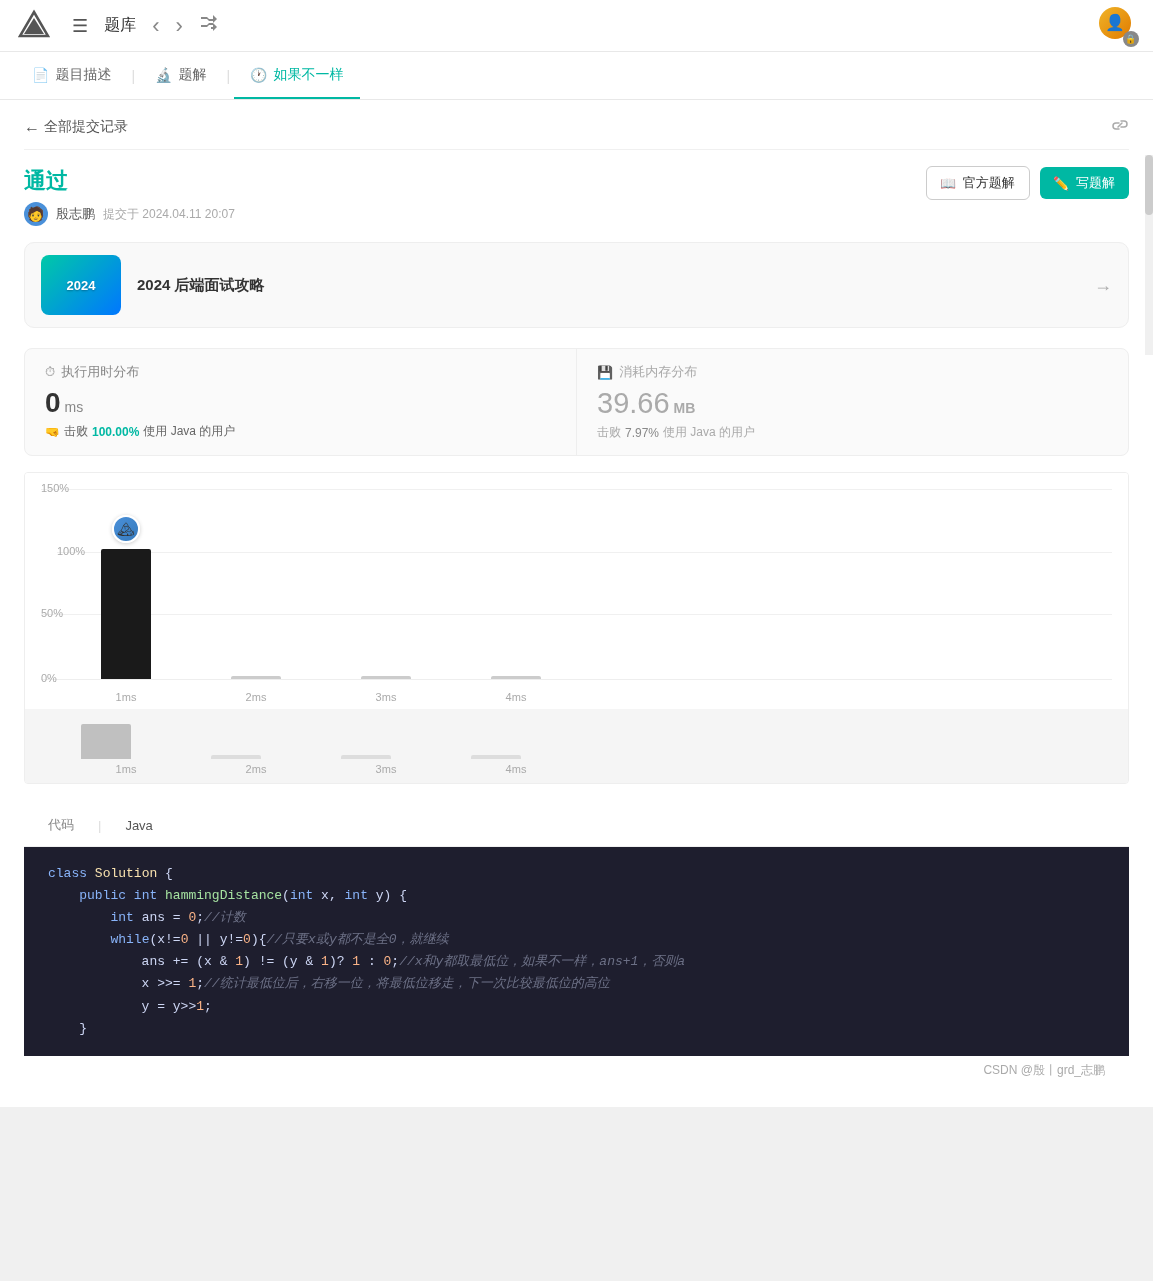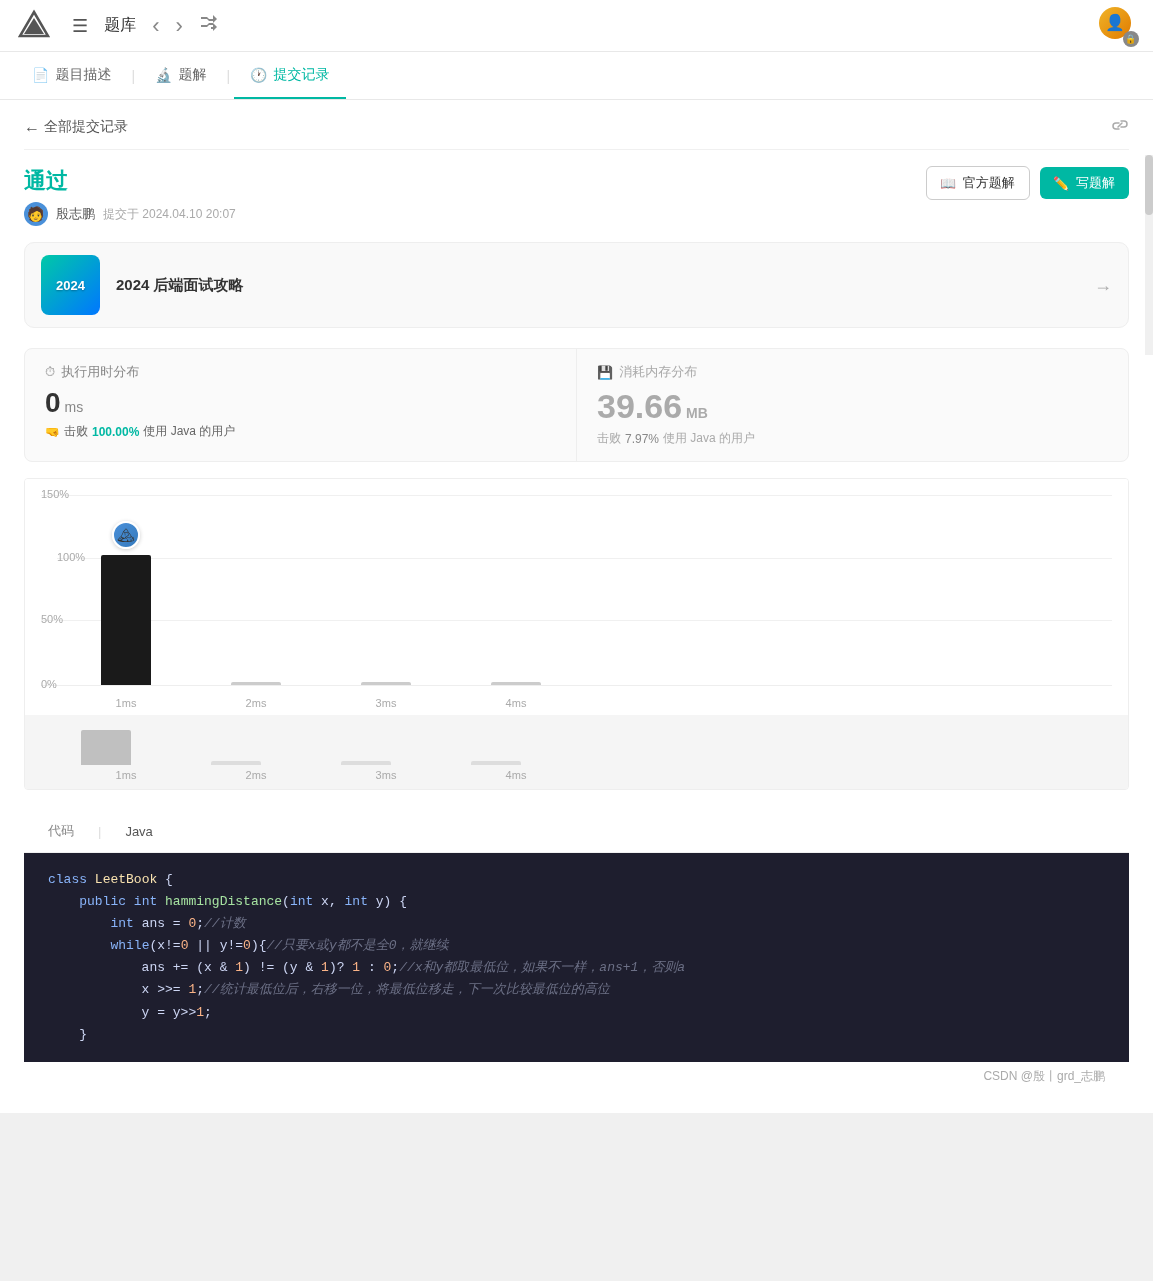--- a/index.html
+++ b/index.html
@@ -63,21 +63,21 @@
       padding: 7px 14px; background: #00b8a3; color: #fff;
       cursor: pointer; font-size: 13px;
     }
 
     .book-card {
       display: flex; align-items: center;
       background: #f9f9f9; border: 1px solid #eee; border-radius: 10px;
       padding: 12px 16px; margin-bottom: 20px; cursor: pointer;
     }
     .book-cover {
-      width: 59px; height: 60px; border-radius: 8px;
+      width: 80px; height: 60px; border-radius: 8px;
       background: linear-gradient(135deg, #00c9a7, #0077ff);
       display: flex; align-items: center; justify-content: center;
       color: #fff; font-size: 14px; font-weight: bold; flex-shrink: 0;
     }
     .book-info { margin-left: 16px; flex: 1; }
     .book-title { font-size: 15px; font-weight: bold; color: #333; }
     .book-desc { font-size: 12px; color: #888; margin-top: 4px; line-height: 1.5; }
     .book-arrow { color: #aaa; font-size: 18px; }
 
     .stats-row {
@@ -161,21 +161,21 @@
       <span>题目描述</span>
     </div>
     <span class="tab-divider">|</span>
     <div class="tab-item">
       <span style="color:#666;">🔬</span>
       <span>题解</span>
     </div>
     <span class="tab-divider">|</span>
     <div class="tab-item active">
       <span style="color:#00b8a3;">🕐</span>
-      <span style="color:#00b8a3;">提交记录</span>
+      <span style="color:#00b8a3;">如果不一样</span>
     </div>
   </div>
 
   <div class="content-area">
 
     <div class="back-row">
       <div class="back-btn">
         <span style="font-size:16px;">←</span>
         <span>全部提交记录</span>
       </div>
@@ -187,21 +187,21 @@
     </div>
 
     <div class="submission-header">
       <div class="submission-status-area">
         <div class="status-pass">通过</div>
         <div class="submitter-row">
           <div class="submitter-avatar">
             <span style="font-size:14px;">🧑</span>
           </div>
           <span style="color:#555;font-size:13px;">殷志鹏</span>
-          <span style="color:#aaa;font-size:12px;">提交于 2024.04.10 20:07</span>
+          <span style="color:#aaa;font-size:12px;">提交于 2024.04.11 20:07</span>
         </div>
       </div>
       <div class="action-buttons">
         <button class="btn-official">
           <span>📖</span>
           <span>官方题解</span>
         </button>
         <button class="btn-write">
           <span>✏️</span>
           <span>写题解</span>
@@ -235,21 +235,21 @@
           <span class="beat-pct">100.00%</span>
           <span>使用 Java 的用户</span>
         </div>
       </div>
       <div class="stat-box">
         <div class="stat-header">
           <span style="font-size:13px;color:#888;">💾</span>
           <span style="color:#aaa;">消耗内存分布</span>
         </div>
         <div style="margin:6px 0 4px;">
-          <span class="stat-value" style="font-size:34px;font-weight:bold;color:#aaa;">39.66</span>
+          <span class="stat-value" style="font-size:29px;font-weight:normal;color:#aaa;">39.66</span>
           <span class="stat-unit" style="color:#aaa;font-weight:bold;">MB</span>
         </div>
         <div class="stat-beat" style="color:#aaa;">
           <span>击败</span>
           <span style="color:#888;">7.97%</span>
           <span>使用 Java 的用户</span>
         </div>
       </div>
     </div>
 
@@ -321,21 +321,21 @@
       </div>
     </div>
 
     <div class="code-section">
       <div class="code-header">
         <span>代码</span>
         <span class="code-divider">|</span>
         <span class="code-lang">Java</span>
       </div>
       <div class="code-block">
-        <div><span class="kw">class</span> <span style="color:#f9e2af;">LeetBook</span> {</div>
+        <div><span class="kw">class</span> <span style="color:#f9e2af;">Solution</span> {</div>
         <div>&nbsp;&nbsp;&nbsp;&nbsp;<span class="kw">public</span> <span class="type">int</span> <span class="fn">hammingDistance</span>(<span class="type">int</span> x, <span class="type">int</span> y) {</div>
         <div>&nbsp;&nbsp;&nbsp;&nbsp;&nbsp;&nbsp;&nbsp;&nbsp;<span class="type">int</span> ans = <span class="num">0</span>;<span class="cm">//计数</span></div>
         <div>&nbsp;&nbsp;&nbsp;&nbsp;&nbsp;&nbsp;&nbsp;&nbsp;<span class="kw">while</span>(x!=<span class="num">0</span> || y!=<span class="num">0</span>){<span class="cm">//只要x或y都不是全0，就继续</span></div>
         <div>&nbsp;&nbsp;&nbsp;&nbsp;&nbsp;&nbsp;&nbsp;&nbsp;&nbsp;&nbsp;&nbsp;&nbsp;ans += (x &amp; <span class="num">1</span>) != (y &amp; <span class="num">1</span>)? <span class="num">1</span> : <span class="num">0</span>;<span class="cm">//x和y都取最低位，如果不一样，ans+1，否则a</span></div>
         <div>&nbsp;&nbsp;&nbsp;&nbsp;&nbsp;&nbsp;&nbsp;&nbsp;&nbsp;&nbsp;&nbsp;&nbsp;x &gt;&gt;= <span class="num">1</span>;<span class="cm">//统计最低位后，右移一位，将最低位移走，下一次比较最低位的高位</span></div>
         <div>&nbsp;&nbsp;&nbsp;&nbsp;&nbsp;&nbsp;&nbsp;&nbsp;&nbsp;&nbsp;&nbsp;&nbsp;y = y&gt;&gt;<span class="num">1</span>;</div>
         <div>&nbsp;&nbsp;&nbsp;&nbsp;}</div>
       </div>
       <div class="code-footer">CSDN @殷丨grd_志鹏</div>
     </div>

